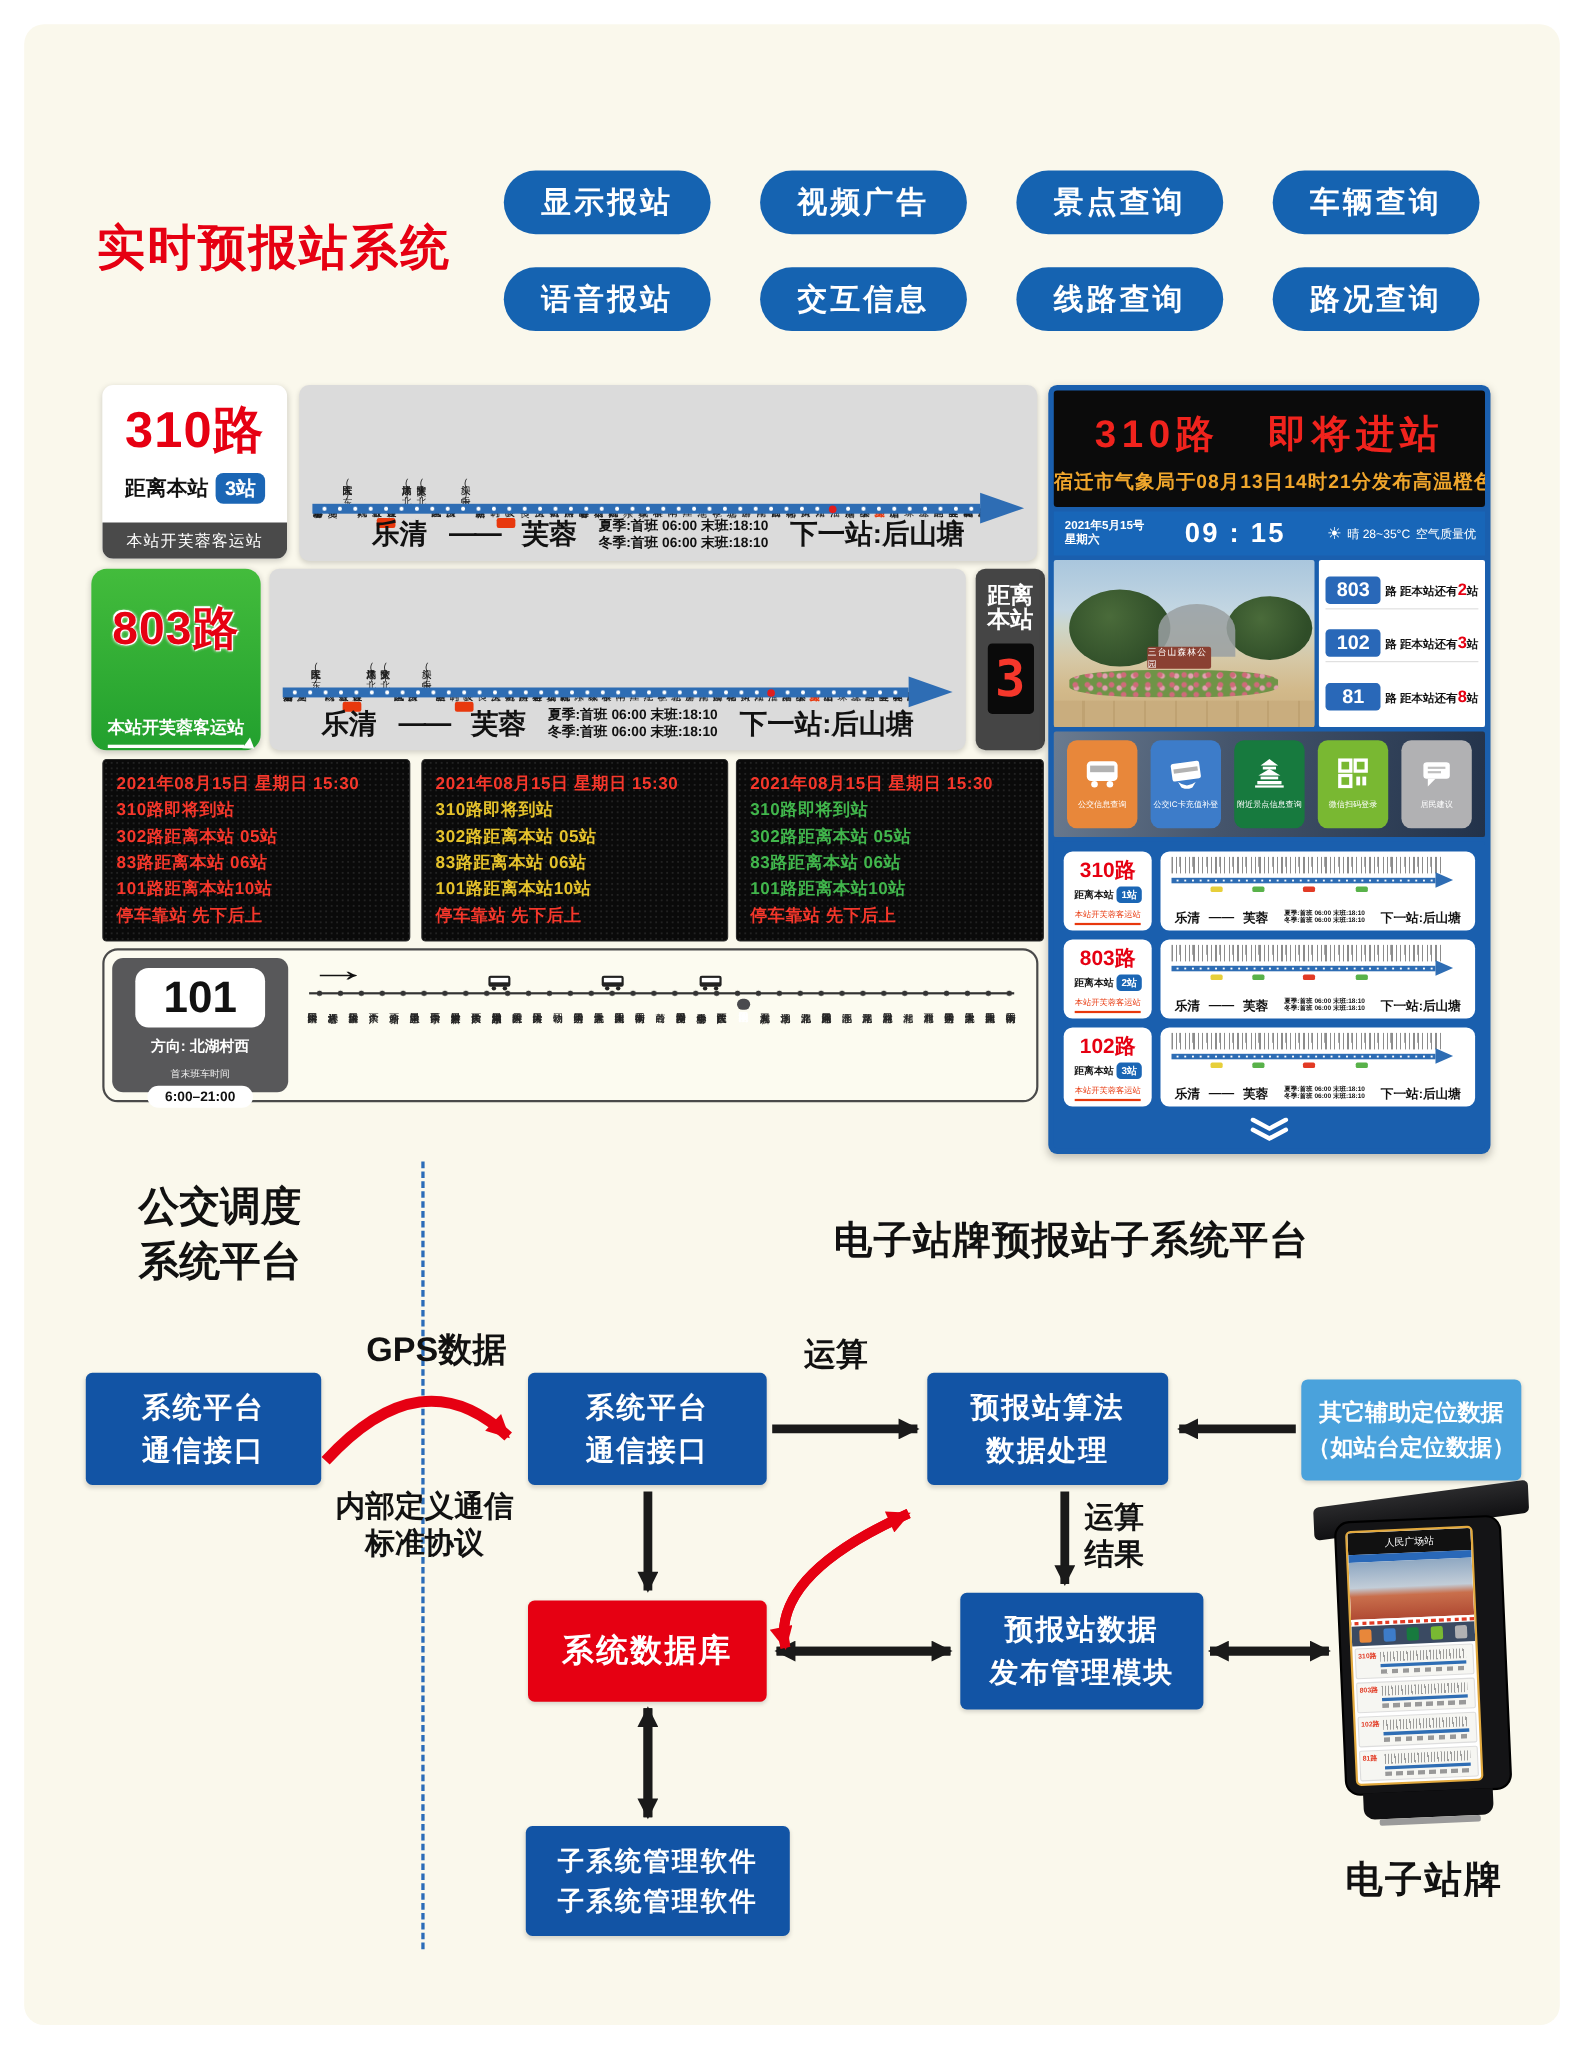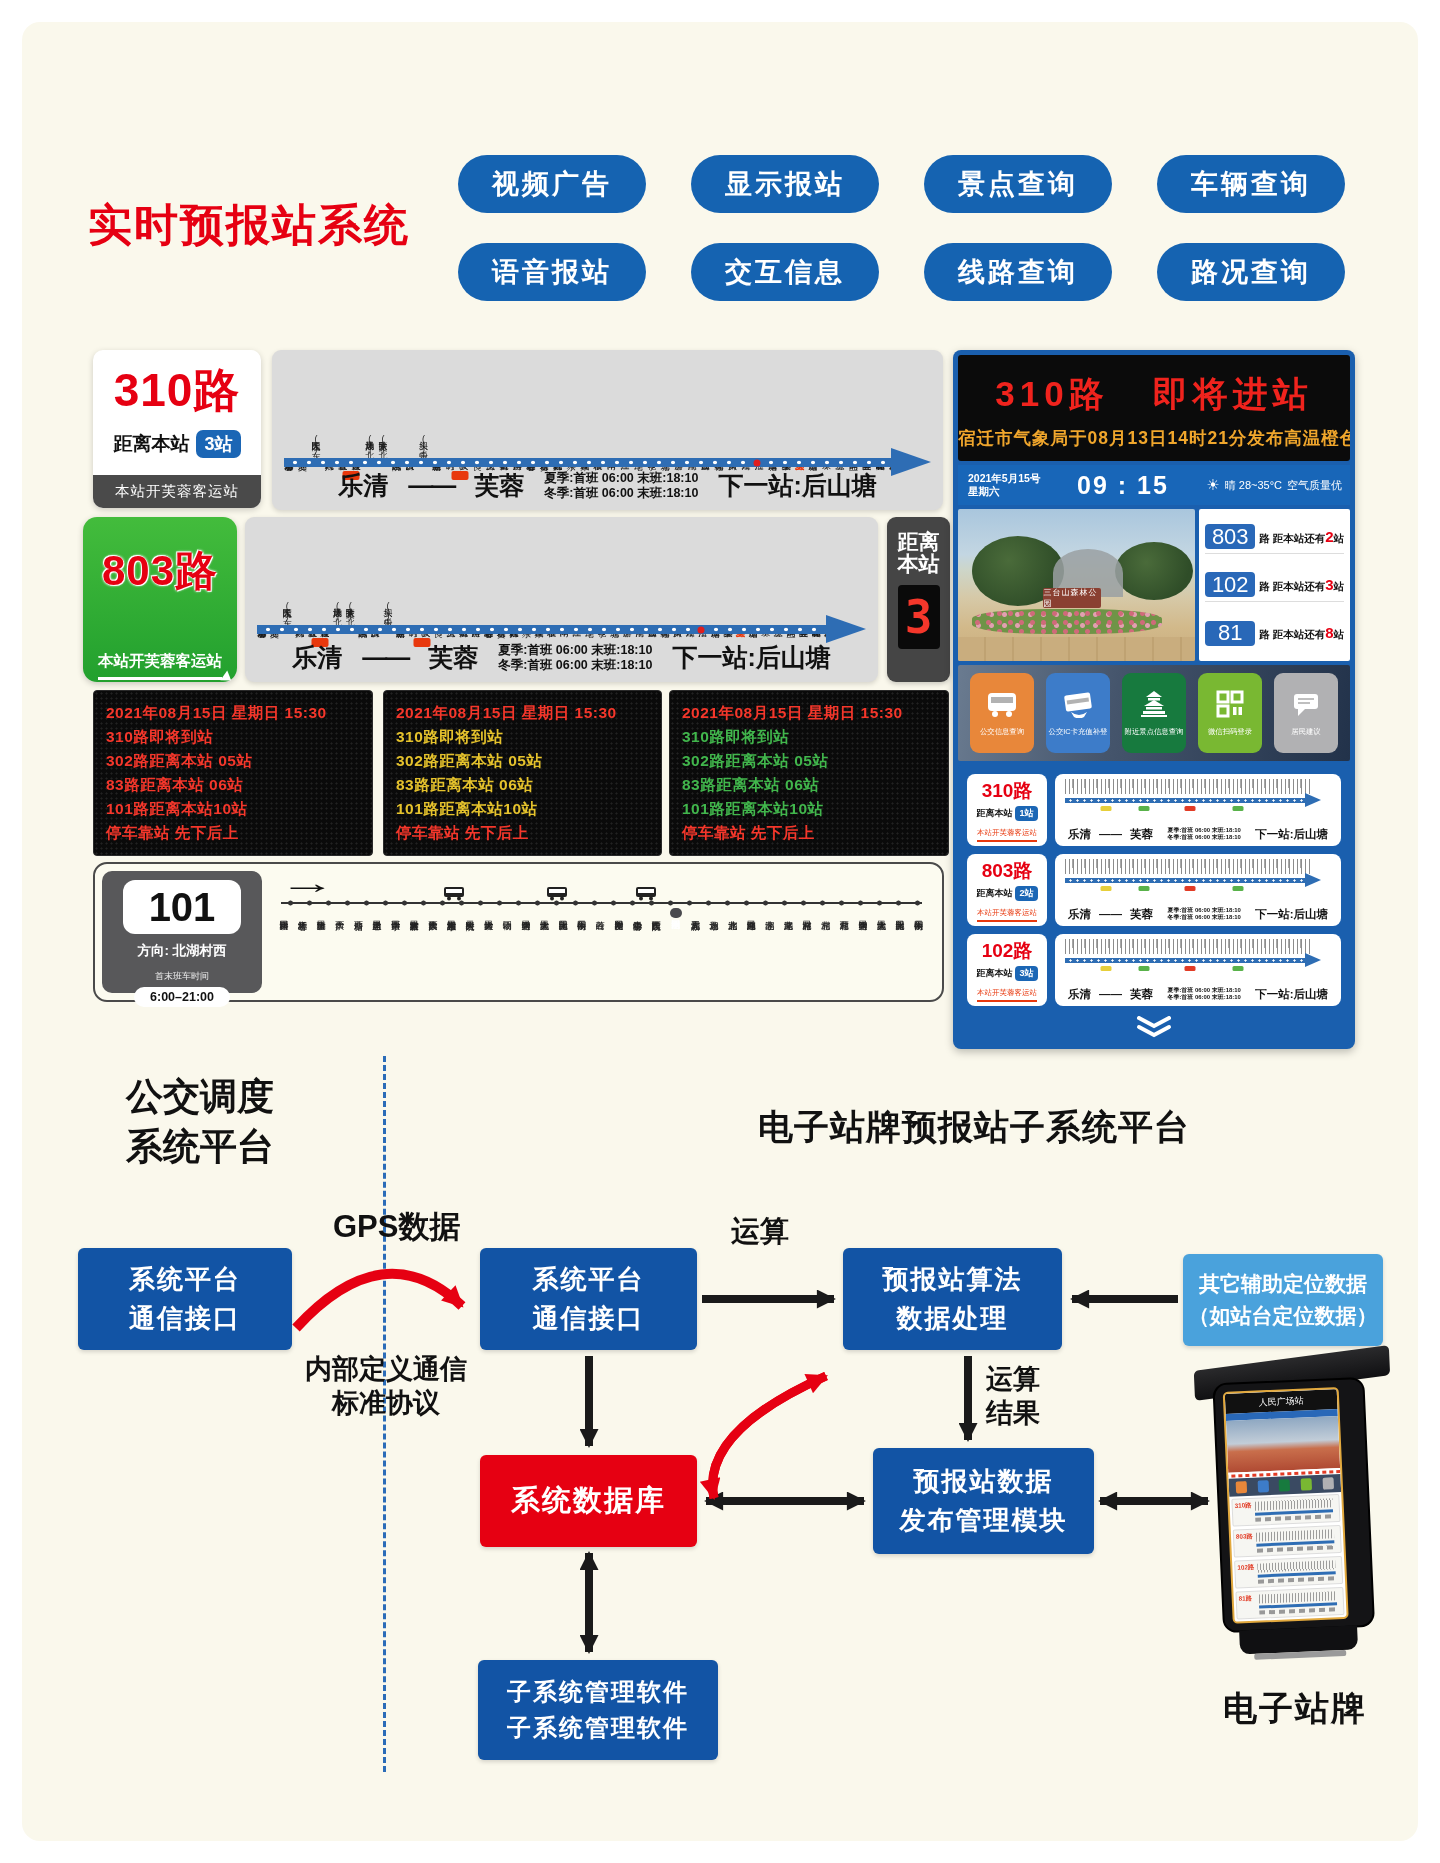--- a/index.html
+++ b/index.html
@@ -98,21 +98,21 @@
   .dome{position:absolute;left:40%;top:26%;width:70px;height:48px;border-radius:50% 50% 0 0;background:#9aa0a2;opacity:.85;}
   .psign{position:absolute;left:36%;top:52%;width:58px;height:20px;background:#8A4032;color:#fff;
          font-size:8px;display:flex;align-items:center;justify-content:center;border-radius:2px;letter-spacing:1px;}
   .flowers{position:absolute;left:6%;right:14%;top:66%;height:16%;border-radius:40%;
      background:radial-gradient(circle,#D06A7A 2px,transparent 3px),radial-gradient(circle,#E2A0B0 2px,transparent 3px),#6F9447;
      background-size:11px 9px,13px 11px;}
   .ground{position:absolute;left:0;right:0;bottom:0;height:16%;background:repeating-linear-gradient(90deg,#C9AD7E 0 26px,#BFA272 26px 28px);}
   .arrivals{flex:1;background:#fff;border-radius:2px;display:flex;flex-direction:column;justify-content:space-around;padding:4px 6px;}
   .arr-row{display:flex;align-items:center;gap:4px;border-bottom:1px solid #ddd;padding:4px 0;}
   .arr-row:last-child{border-bottom:none;}
-  .arr-badge{min-width:50px;height:25px;background:#2968B8;color:#fff;font-size:22px;font-weight:normal;
+  .arr-badge{min-width:50px;height:25px;background:#2968B8;color:#fff;font-size:18px;font-weight:bold;
              border-radius:4px;display:flex;align-items:center;justify-content:center;}
   .arr-txt{font-size:10.5px;font-weight:bold;white-space:nowrap;}
   .arr-txt b{color:#E60012;font-size:15px;}
   .iconrow{height:96px;border-radius:2px;position:relative;display:flex;align-items:center;justify-content:space-around;padding:0 6px;
      background:linear-gradient(100deg,#6A7B90 0%,#45556C 40%,#22324A 100%);}
   .sicon{width:64px;height:80px;border-radius:9px;display:flex;flex-direction:column;align-items:center;justify-content:center;gap:4px;cursor:pointer;}
   .sicon .lab{color:#fff;font-size:8px;white-space:nowrap;transform:scale(.92);}
   .rcpanel{background:#1A5FAE;border-radius:3px;flex:1;padding:9px 9px 2px;display:flex;flex-direction:column;gap:8px;}
   .rcrow{height:72px;display:flex;gap:8px;}
   .rccard{width:80px;background:#fff;border-radius:8px;text-align:center;position:relative;}
@@ -177,24 +177,24 @@
 </head>
 <body>
 
 <div class="page">
   <div class="sheet"></div>
 
   <div class="abs main-title" style="left:88px;top:196px;">实时预报站系统</div>
   <div class="abs pills" style="left:458px;top:155px;">
 
   <div class="pill">
+        <span>显示报站</span>
+      </div>
+      <div class="pill">
         <span>视频广告</span>
-      </div>
-      <div class="pill">
-        <span>显示报站</span>
       </div>
       <div class="pill">
         <span>景点查询</span>
       </div>
       <div class="pill">
         <span>车辆查询</span>
       </div>
       <div class="pill">
         <span>语音报站</span>
       </div>

